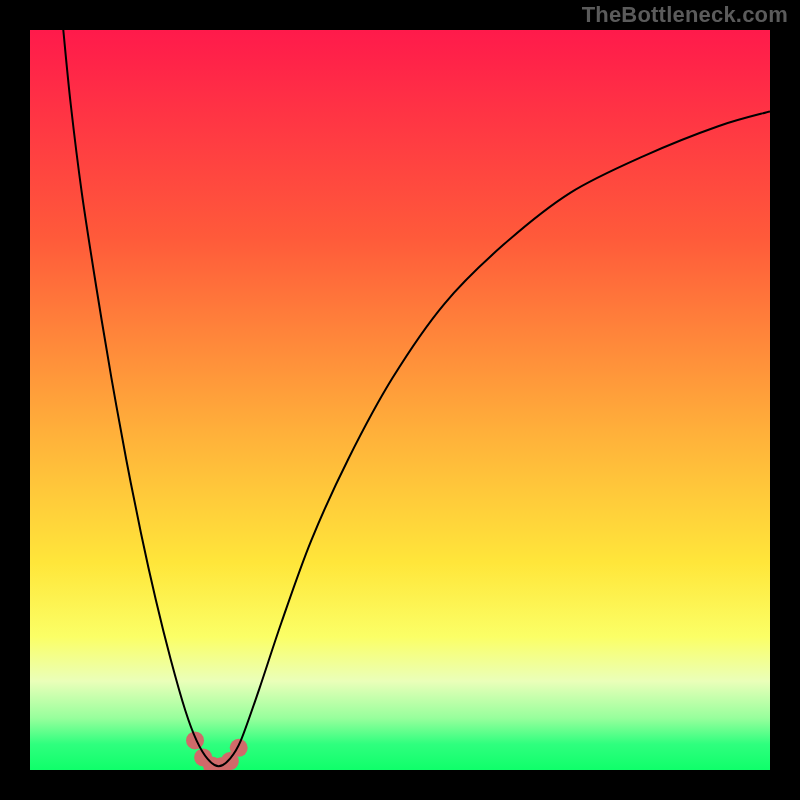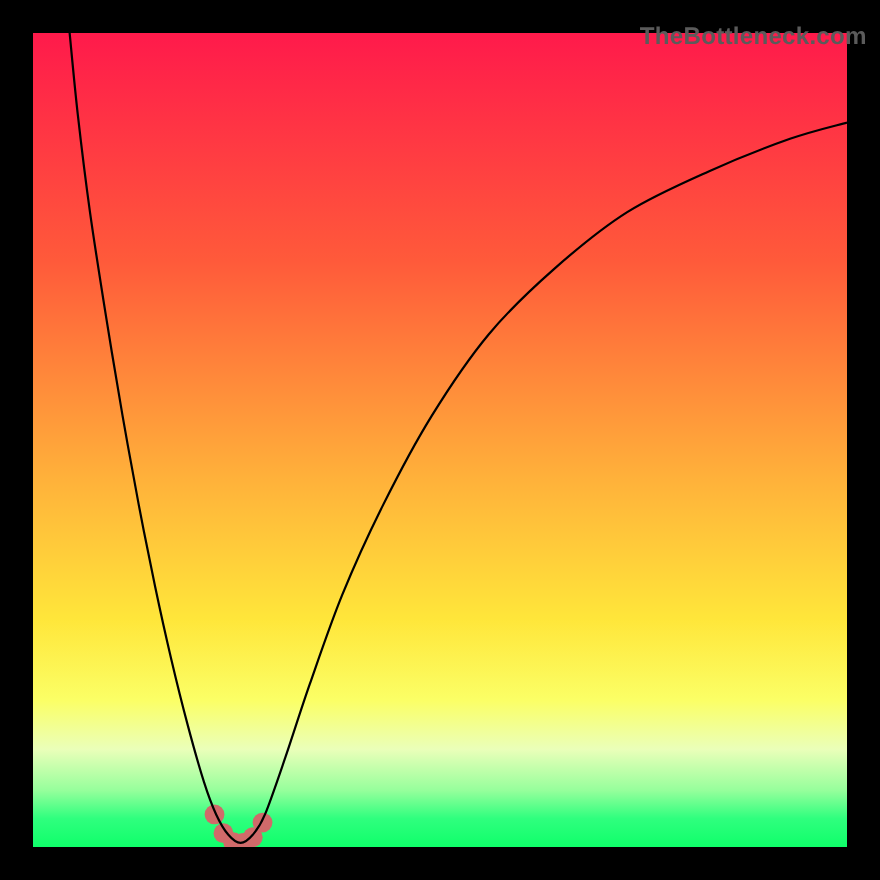--- a/index.html
+++ b/index.html
@@ -28,21 +28,21 @@
   }
   .gradient {
     position: absolute;
     left: 0;
     top: 0;
     width: 100%;
     height: 100%;
   }
   .watermark {
     position: absolute;
-    top: 20px;
+    top: 2px;
     right: 12px;
     font-family: Arial, Helvetica, sans-serif;
     font-size: 22px;
     font-weight: 600;
     color: #5b5b5b;
     letter-spacing: 0.2px;
     pointer-events: none;
   }
   svg.curve {
     position: absolute;

